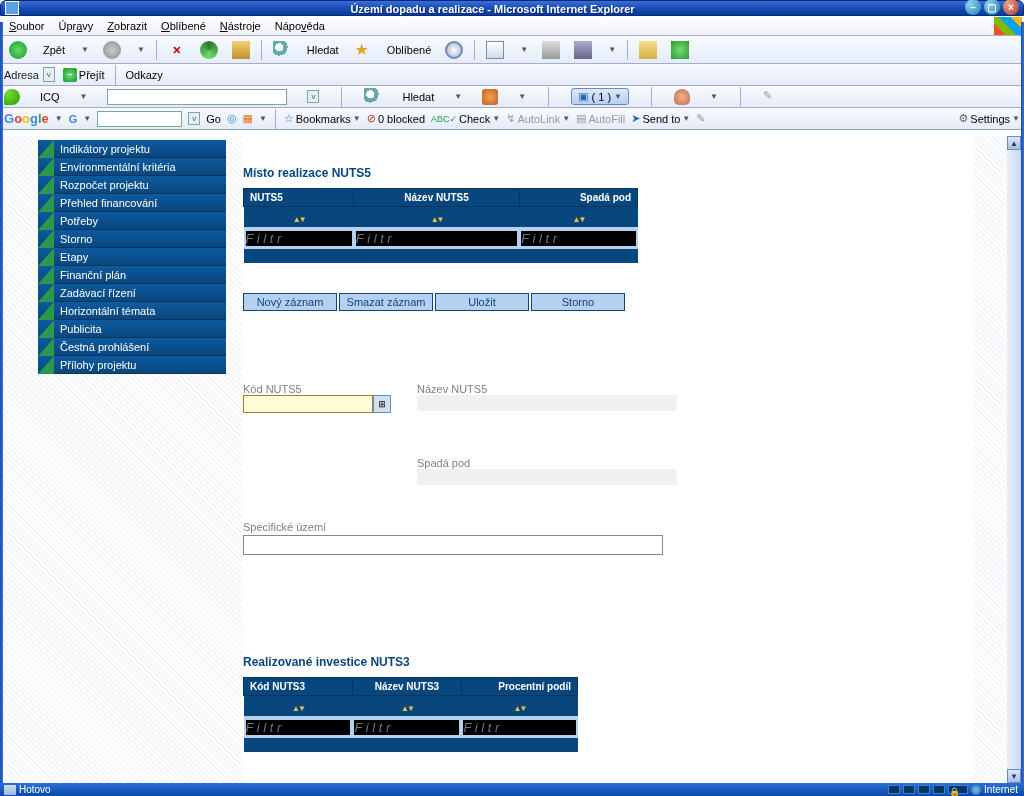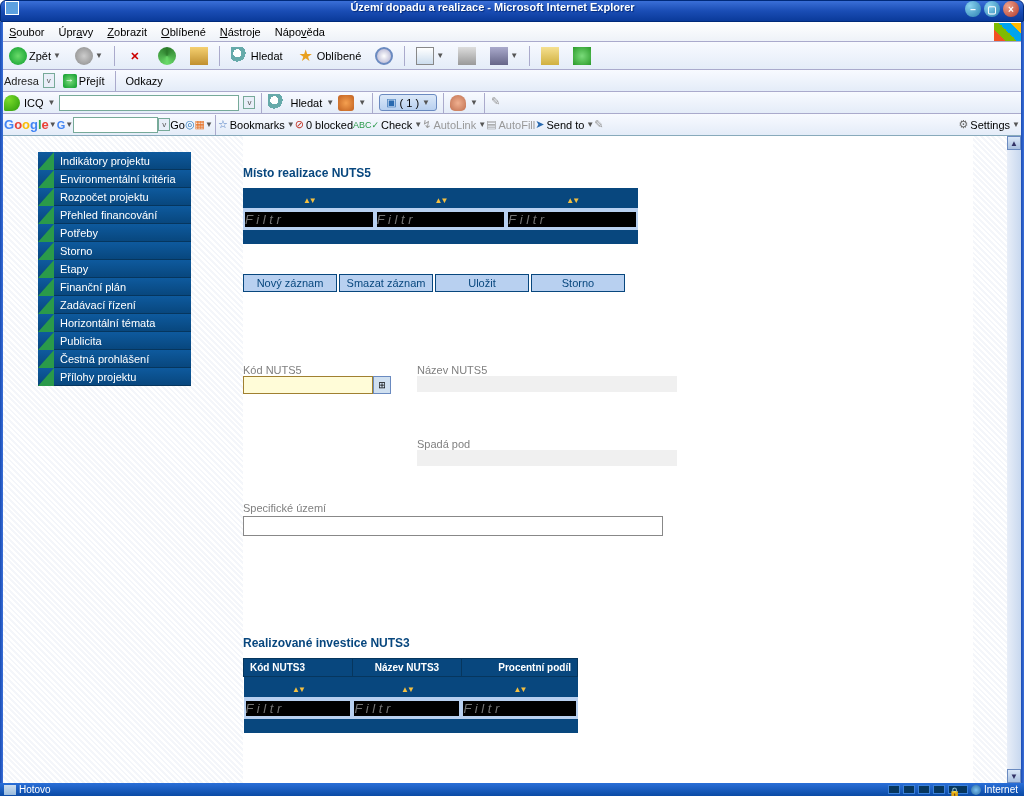--- a/index.html
+++ b/index.html
@@ -1,32 +1,32 @@
 <!DOCTYPE html>
 <html><head>
 <meta charset="utf-8">
 <style>
 * { margin:0; padding:0; box-sizing:border-box; font-family:Tahoma,Arial,sans-serif; }
 body { width:1024px; height:796px; overflow:hidden; background:#fff; position:relative; }
 
-.titlebar { height:22px; background:linear-gradient(180deg,#3a6fd8 0,#1a4db5 50%,#0a3a9a 100%); border:1px solid #002a7a; border-radius:6px 6px 0 0; display:flex; align-items:flex-start; color:#fff; font-size:11px; padding:0 4px; }
+.titlebar { height:16px; background:linear-gradient(180deg,#3a6fd8 0,#1a4db5 50%,#0a3a9a 100%); border:1px solid #002a7a; border-radius:6px 6px 0 0; display:flex; align-items:flex-end; color:#fff; font-size:11px; padding:0 4px; }
 .titlebar .icon-sm{width:14px;height:14px;background:#5ca0e0;border:1px solid #fff;margin-right:4px;}
 .titlebar .ttl{flex:1;text-align:center;font-weight:bold;text-shadow:1px 1px 1px #002a7a;}
 .titlebar .winbtn{width:16px;height:16px;border-radius:50%;margin-left:3px;display:flex;align-items:center;justify-content:center;font-size:10px;font-weight:bold;color:#fff;cursor:pointer;}
 .winbtn.min{background:radial-gradient(circle at 30% 30%,#8ad4f0,#2a7fb0);}
 .winbtn.max{background:radial-gradient(circle at 30% 30%,#8ad4f0,#2a7fb0);}
 .winbtn.cls{background:radial-gradient(circle at 30% 30%,#f0a08a,#b03a2a);}
 
 .menubar{height:20px;background:linear-gradient(#fff,#eef2f8);border-bottom:1px solid #aac;display:flex;align-items:center;font-size:11px;padding-left:2px;}
 .menubar span{padding:2px 7px;cursor:pointer;}
 .menubar span u{text-decoration:underline;}
 .menubar .wflag{margin-left:auto;width:28px;height:18px;background:linear-gradient(45deg,#f25022 0 25%,#7fba00 25% 50%,#00a4ef 50% 75%,#ffb900 75%);margin-right:2px;}
 
 .toolbar{height:28px;background:linear-gradient(#f8faff,#e4ecf8);border-bottom:1px solid #aac;display:flex;align-items:center;font-size:11px;padding:0 4px;gap:4px;}
-.tbtn{height:22px;display:flex;align-items:center;padding:0 4px;border:1px solid transparent;border-radius:3px;cursor:pointer;gap:2px;}
+.tbtn{height:22px;display:flex;align-items:center;padding:0 4px;border:1px solid transparent;border-radius:3px;cursor:pointer;gap:16px;}
 .ticon{width:18px;height:18px;display:inline-block;}
 .back-ico{background:radial-gradient(circle,#6adb6a,#0a9a2a);border-radius:50%;}
 .fwd-ico{background:radial-gradient(circle,#ccc,#888);border-radius:50%;}
 .stop-ico{color:#c00;font-weight:bold;text-align:center;line-height:18px;}
 .ref-ico{background:conic-gradient(#2a7a2a,#6adb6a,#2a7a2a);border-radius:50%;}
 .home-ico{background:linear-gradient(#f5d070,#c09030);}
 .srch-ico{background:radial-gradient(circle at 35% 35%,#fff 0 25%,#6aa 25% 50%,transparent 50%);}
 .fav-ico{color:#e8a020;font-size:16px;text-align:center;line-height:18px;}
 .hist-ico{background:radial-gradient(circle,#fff,#aac);border-radius:50%;border:2px solid #6a8ac0;}
 .mail-ico{background:linear-gradient(#fff,#cde);border:1px solid #888;}
@@ -38,44 +38,44 @@
 .drop{font-size:8px;color:#555;}
 
 .addrbar{height:22px;background:linear-gradient(#f8faff,#e4ecf8);border-bottom:1px solid #aac;display:flex;align-items:center;font-size:11px;padding:0 4px;gap:4px;}
 .addrbar .lbl{color:#222;}
 .addrbar .urlbox{flex:1;height:18px;background:#fff;border:1px solid #7a9;display:flex;align-items:center;padding:0 2px;gap:3px;}
 .addrbar .pgicon{width:14px;height:14px;background:linear-gradient(#cde,#9bd);border:1px solid #68a;}
 .gobtn{display:flex;align-items:center;gap:2px;padding:0 4px;cursor:pointer;}
 .go-ico{width:14px;height:14px;background:radial-gradient(circle,#7adb7a,#0a9a2a);border-radius:2px;position:relative;}
 .go-ico:after{content:"→";color:#fff;font-size:9px;position:absolute;top:0;left:2px;}
 
-.icqbar{height:22px;background:linear-gradient(#f8faff,#e4ecf8);border-bottom:1px solid #aac;display:flex;align-items:center;font-size:11px;padding:0 4px;gap:4px;}
+.icqbar{height:22px;background:linear-gradient(#f8faff,#e4ecf8);border-bottom:1px solid #aac;display:flex;align-items:center;font-size:11px;padding:0 4px;gap:20px;}
 .icqbar .icqicon{width:16px;height:16px;background:radial-gradient(circle at 30% 30%,#7adb2a,#2a9a0a);border-radius:50% 50% 50% 10%;}
 .icqbar input{height:16px;border:1px solid #7a9;font-size:11px;padding:0 2px;}
 .tabpill{background:linear-gradient(#dbe8f8,#b8d0f0);border:1px solid #6a8ac0;border-radius:3px;padding:1px 6px;display:flex;align-items:center;gap:3px;}
 
-.gbar{height:22px;background:linear-gradient(#f8faff,#e4ecf8);border-bottom:1px solid #8ab;display:flex;align-items:center;font-size:11px;padding:0 4px;}
+.gbar{height:22px;background:linear-gradient(#f8faff,#e4ecf8);border-bottom:1px solid #8ab;display:flex;align-items:center;font-size:11px;padding:0 4px;gap:6px;}
 .glogo{font-weight:bold;font-size:13px;}
 .glogo .b{color:#4285f4}.glogo .r{color:#ea4335}.glogo .y{color:#fbbc05}.glogo .g{color:#34a853}
 .gbar input{height:16px;border:1px solid #7a9;width:85px;}
 .gitem{display:flex;align-items:center;gap:2px;cursor:pointer;}
 .dim{color:#999;}
 
 .winborder-l,.winborder-r{position:absolute;top:22px;bottom:13px;width:3px;background:linear-gradient(90deg,#1a4db5,#3a6fd8);}
 .winborder-l{left:0}.winborder-r{right:0}
 
 .content{position:absolute;top:136px;left:3px;right:3px;bottom:13px;background:#fff;overflow:hidden;}
 .hatch{position:absolute;inset:0;background:repeating-linear-gradient(45deg,#f4f6fa 0 2px,#fff 2px 4px);}
 .scrollpane{position:absolute;left:0;right:14px;top:0;bottom:0;overflow:hidden;}
 .vscroll{position:absolute;right:0;top:0;bottom:0;width:14px;background:linear-gradient(90deg,#e8eef8,#c8d8ef);}
 .vscroll .sbtn{height:14px;background:linear-gradient(#dbe8f8,#a8c0e0);border:1px solid #6a8ac0;display:flex;align-items:center;justify-content:center;font-size:8px;color:#336;}
 .vscroll .strack{position:absolute;top:14px;bottom:14px;left:0;right:0;}
 .vscroll .sbtn.bot{position:absolute;bottom:0;left:0;right:0;}
 
-.sidebar{position:absolute;left:35px;top:16px;width:153px;}
+.sidebar{position:absolute;left:35px;top:4px;width:188px;}
 .menuitem{height:18px;background:linear-gradient(180deg,#0e5a9e,#08477e);color:#fff;font-size:11px;display:flex;align-items:center;padding-left:22px;border-bottom:1px solid #06365e;cursor:pointer;position:relative;}
 .menuitem:before{content:"";position:absolute;left:0;top:0;width:0;height:0;border-style:solid;border-width:0 0 18px 16px;border-color:transparent transparent #2a9a4a transparent;}
 
 .main{position:absolute;left:240px;right:20px;top:0;width:730px;}
 .sectitle{color:#08477e;font-weight:bold;font-size:12px;margin:30px 0 8px 0;}
 .dtable{border-collapse:collapse;width:395px;}
 .dtable th{background:#08477e;color:#fff;font-size:10px;font-weight:bold;text-align:left;padding:3px 6px;border:1px solid #06365e;}
 .dtable .sortrow td{background:#08477e;text-align:center;padding:1px;}
 .dtable .sortrow .arr{color:#f5c040;font-size:8px;letter-spacing:-2px;}
 .dtable .filtrow td{background:#b8d0f0;padding:2px;}
@@ -278,20 +278,25 @@
         <div class="menuitem">Horizontální témata</div>
         <div class="menuitem">Publicita</div>
         <div class="menuitem">Čestná prohlášení</div>
         <div class="menuitem">Přílohy projektu</div>
       </div>
 
     <div class="main" style="background:#fff;padding-bottom:40px;">
       <div class="sectitle">Místo realizace NUTS5</div>
       <table class="dtable">
         <tbody>
+            <tr>
+          <th style="width:28%">NUTS5</th>
+          <th style="width:42%;text-align:center;">Název NUTS5</th>
+          <th style="width:30%;text-align:right;">Spadá pod</th>
+        </tr>
         <tr class="sortrow">
           <td><span class="arr">▲▼</span></td>
           <td><span class="arr">▲▼</span></td>
           <td><span class="arr">▲▼</span></td>
         </tr>
         <tr class="filtrow">
           <td><input placeholder="F i l t r" style=""></td>
           <td><input placeholder="F i l t r" style=""></td>
           <td><input placeholder="F i l t r" style=""></td>
         </tr>

